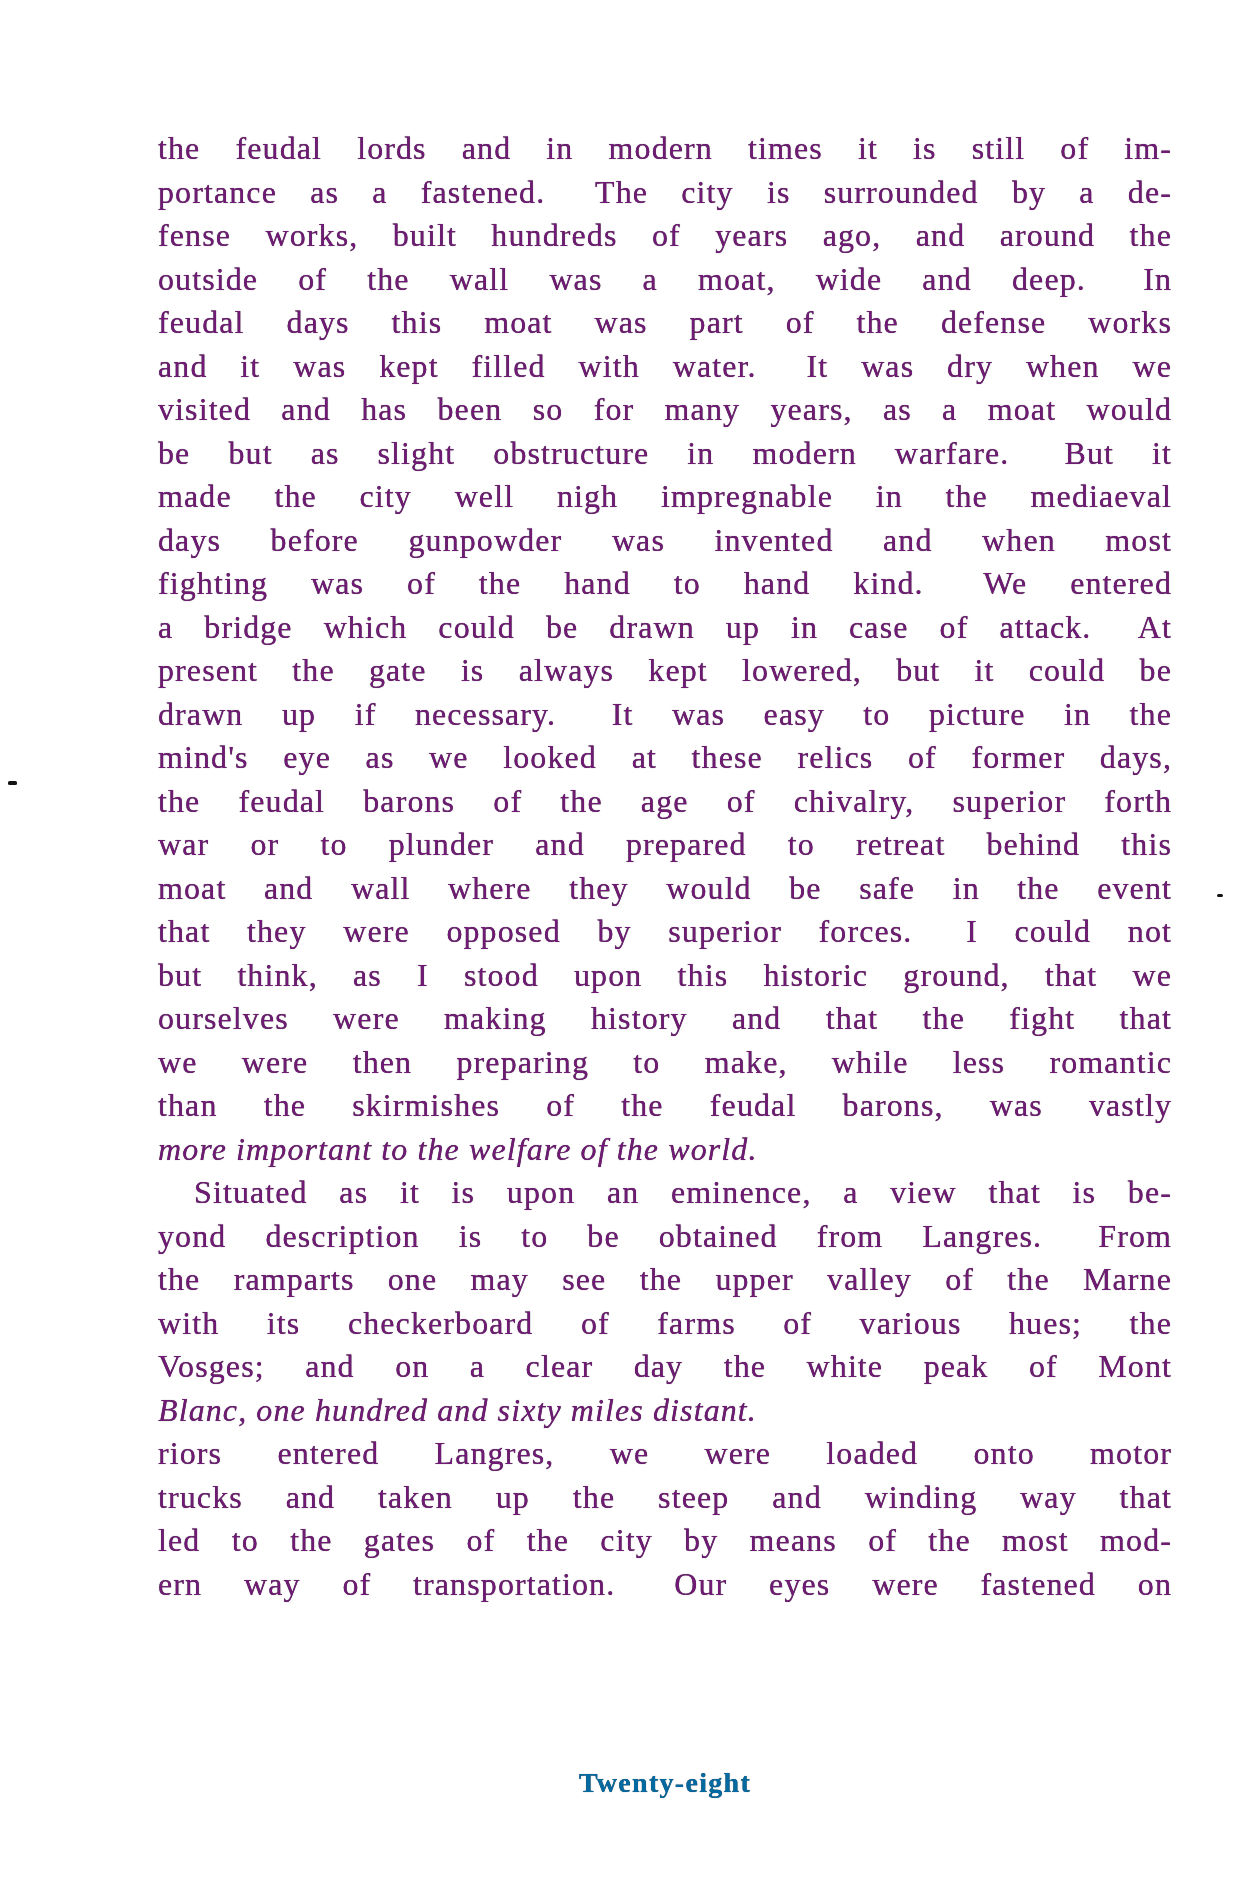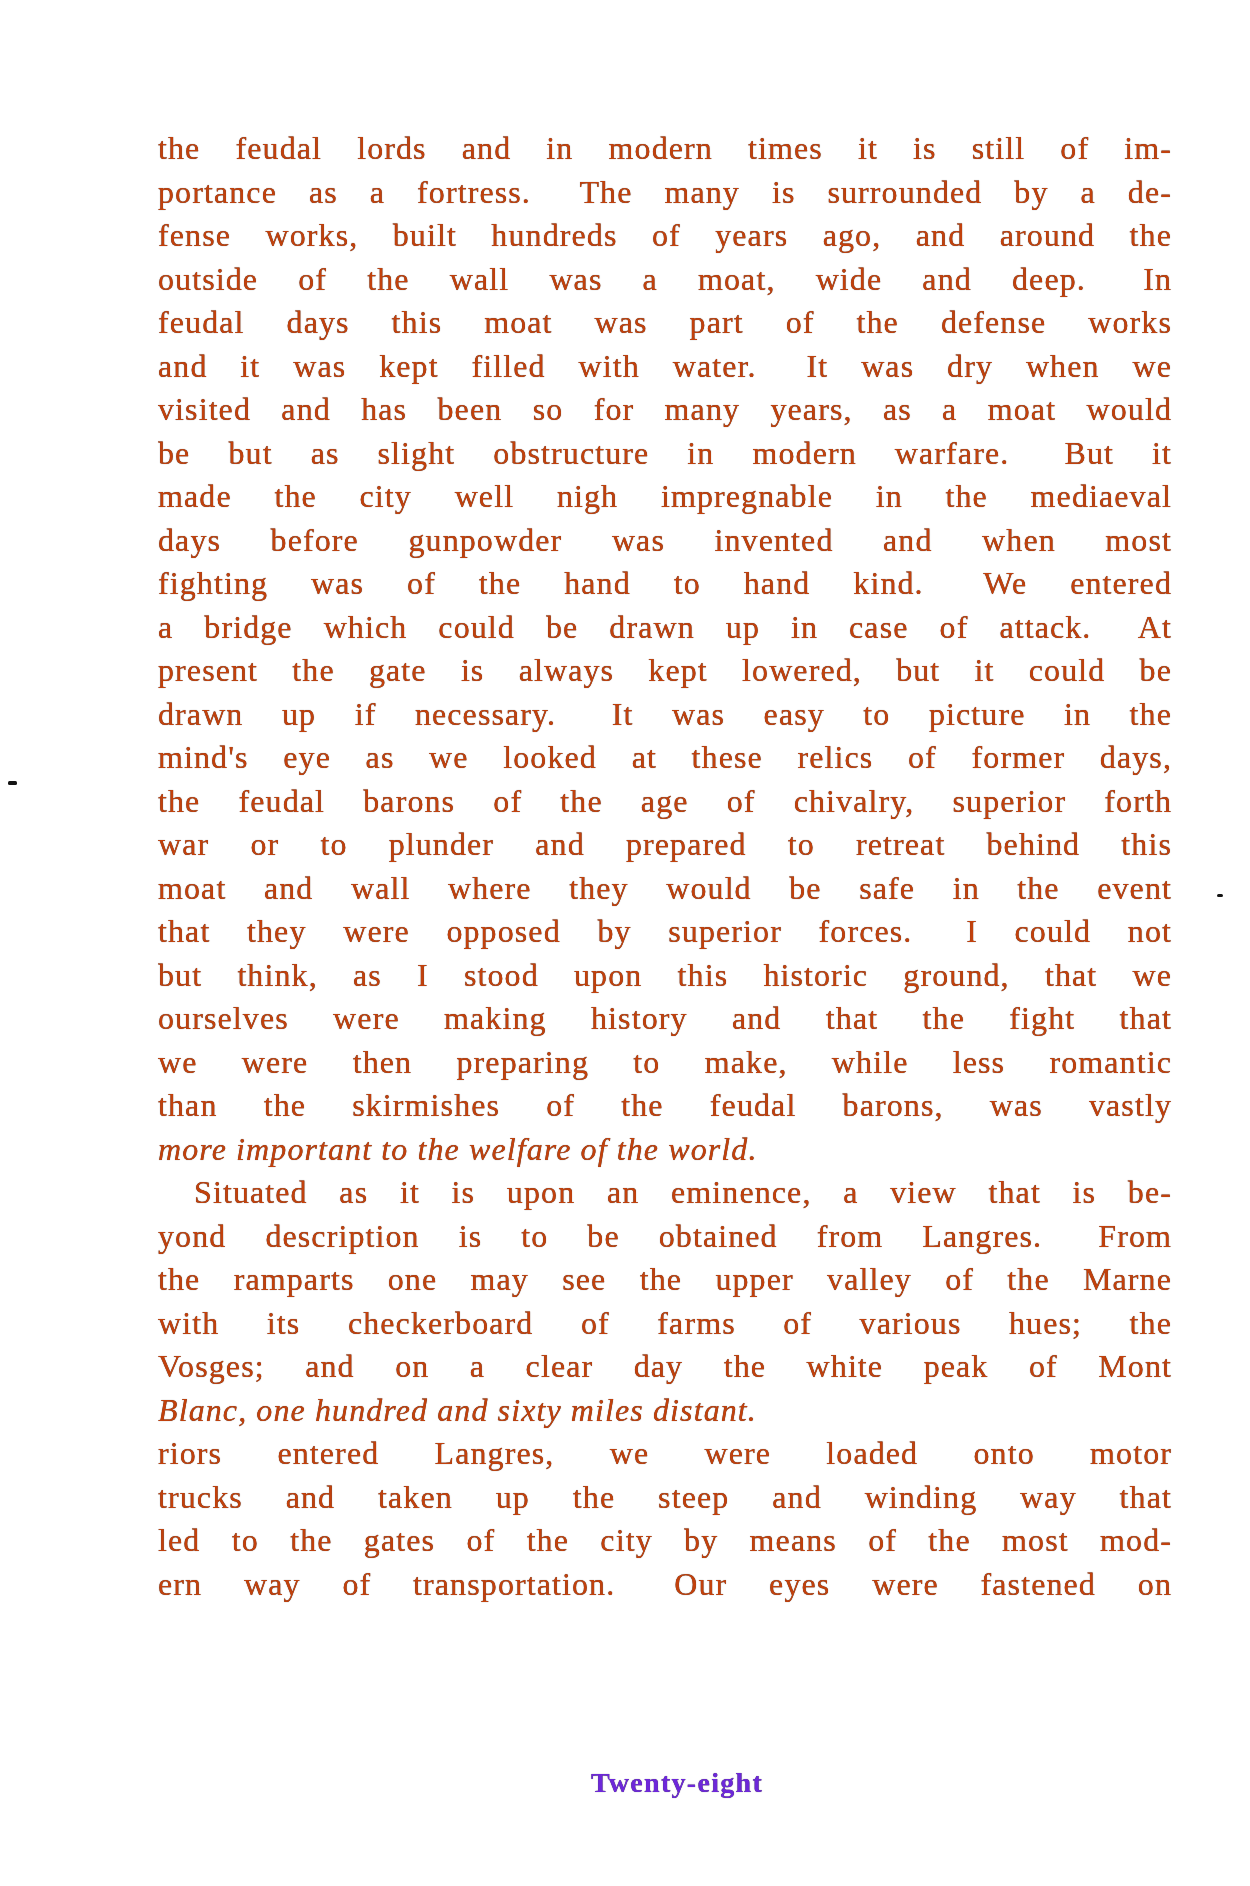--- a/index.html
+++ b/index.html
@@ -20,55 +20,55 @@
   .text-block {
     position: absolute;
     left: 158px;
     top: 127px;
     width: 1014px;
   }
   .line {
     font-size: 32px;
     line-height: 43.5px;
     letter-spacing: 1.1px;
-    color: #c2410c;
+    color: #701a75;
     text-align: justify;
     text-align-last: justify;
     text-shadow: 0 0 0.7px rgba(0,0,0,0.85);
   }
   .line.para-end { text-align-last: left; font-style: italic; }
   .line.indent { text-indent: 36px; }
   .footer {
     position: absolute;
-    left: 170px;
+    left: 158px;
     top: 1767px;
     width: 1014px;
     text-align: center;
     font-size: 28px;
     font-weight: bold;
     letter-spacing: 1.3px;
-    color: #6d28d9;
+    color: #0369a1;
     text-shadow: 0 0 0.7px rgba(0,0,0,0.85);
   }
   .speck {
     position: absolute;
     background: #141414;
     border-radius: 1.5px;
   }
   #speck-left  { left: 8px;    top: 781px; width: 9px; height: 4px; }
   #speck-right { left: 1217px; top: 894px; width: 6px; height: 3px; }
 </style>
 </head>
 <body>
 
 <div class="page">
 
   <div class="text-block">
     <div class="line">the feudal lords and in modern times it is still of im-</div>
-    <div class="line">portance as a fortress.  The many is surrounded by a de-</div>
+    <div class="line">portance as a fastened.  The city is surrounded by a de-</div>
     <div class="line">fense works, built hundreds of years ago, and around the</div>
     <div class="line">outside of the wall was a moat, wide and deep.  In</div>
     <div class="line">feudal days this moat was part of the defense works</div>
     <div class="line">and it was kept filled with water.  It was dry when we</div>
     <div class="line">visited and has been so for many years, as a moat would</div>
     <div class="line">be but as slight obstructure in modern warfare.  But it</div>
     <div class="line">made the city well nigh impregnable in the mediaeval</div>
     <div class="line">days before gunpowder was invented and when most</div>
     <div class="line">fighting was of the hand to hand kind.  We entered</div>
     <div class="line">a bridge which could be drawn up in case of attack.  At</div>

